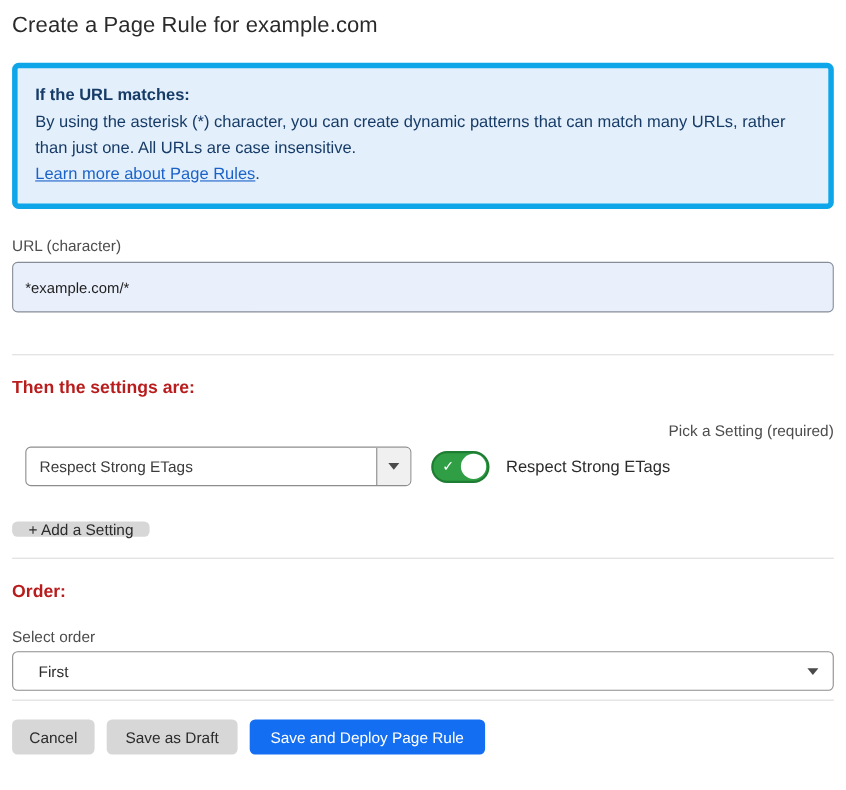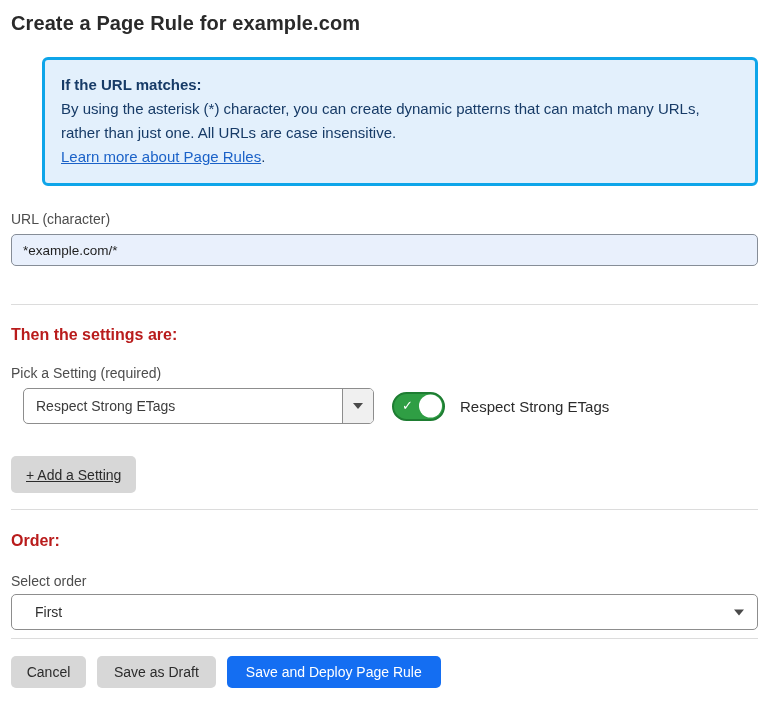--- a/index.html
+++ b/index.html
@@ -8,55 +8,54 @@
     font-family: "Liberation Sans", sans-serif;
     color: #2b2b2b;
     -webkit-font-smoothing: antialiased;
   }
   .container { width: 769px; padding: 0 11px 16px 11px; }
 
   .page-title {
     padding-top: 10px;
     font-size: 20px;
     line-height: 26px;
-    font-weight: 700;
+    font-weight: 400;
     color: #2a2a2a;
     letter-spacing: 0.1px;
   }
 
   
   .info-box {
     margin-top: 21px;
     background: #e3f0fc;
-    border: 3px solid #0ea5e9;
+    border: 5px solid #0ea5e9;
     border-radius: 6px;
     padding: 13px 16px 14px 16px;
     font-size: 15px;
     line-height: 24px;
     color: #173b67;
-    margin-left: 31px;
   }
   .info-box .info-heading { font-weight: 700; }
   .info-box a.info-link {
     color: #1b62c8;
     text-decoration: underline;
     cursor: pointer;
   }
 
   .field-label {
     font-size: 14px;
     line-height: 17px;
     color: #4d4d4d;
   }
   .url-label { margin-top: 25px; }
 
   .url-input {
     margin-top: 6px;
     width: 747px;
-    height: 32px;
+    height: 46px;
     background: #e9f0fc;
     border: 1px solid #868d97;
     border-radius: 5px;
     padding: 0 11px;
     font-family: "Liberation Sans", sans-serif;
     font-size: 13.5px;
     color: #1f1f1f;
     outline: none;
   }
 
@@ -69,21 +68,21 @@
   .divider-2 { margin-top: 16px; }
   .divider-3 { margin-top: 8px; }
 
   .section-heading {
     font-size: 16px;
     line-height: 19px;
     font-weight: 700;
     color: #b91c1c;
   }
   .settings-heading { margin-top: 20px; }
-  .picker-label { margin-top: 21px; }
+  .picker-label { margin-top: 21px; text-align: right; }
 
   .controls-row {
     margin-top: 6px;
     display: flex;
     align-items: center;
     margin-left: 12px;
   }
 
   
   .setting-select {
@@ -166,23 +165,22 @@
     border-radius: 5px;
     font-family: "Liberation Sans", sans-serif;
     font-size: 14px;
     cursor: pointer;
   }
   .btn-gray { background: #d7d7d7; color: #2b2b2b; }
   .btn-blue { background: #146ef2; color: #ffffff; }
 
   .add-setting-btn {
     margin-top: 32px;
-    height: 37px;
+    height: 14px;
     padding: 0 15px;
-    text-decoration: underline;
   }
 
   .order-heading { margin-top: 21px; }
   .select-label { margin-top: 23px; }
 
   
   .order-select {
     margin-top: 4px;
     width: 747px;
     height: 36px;

